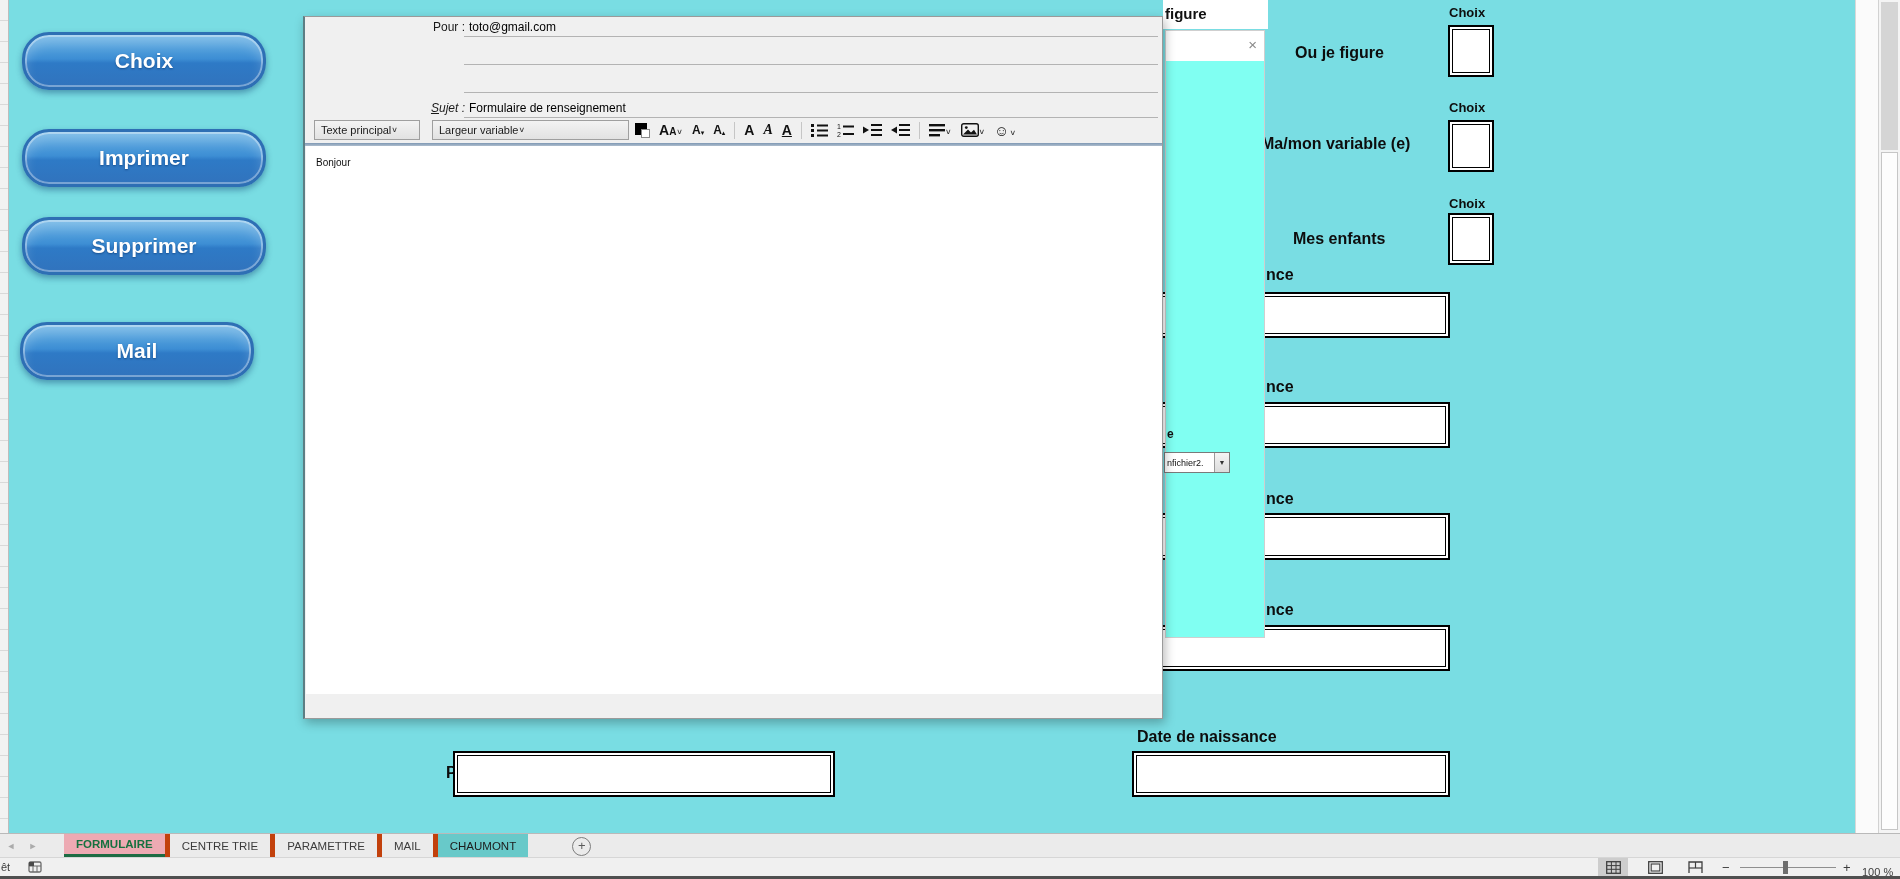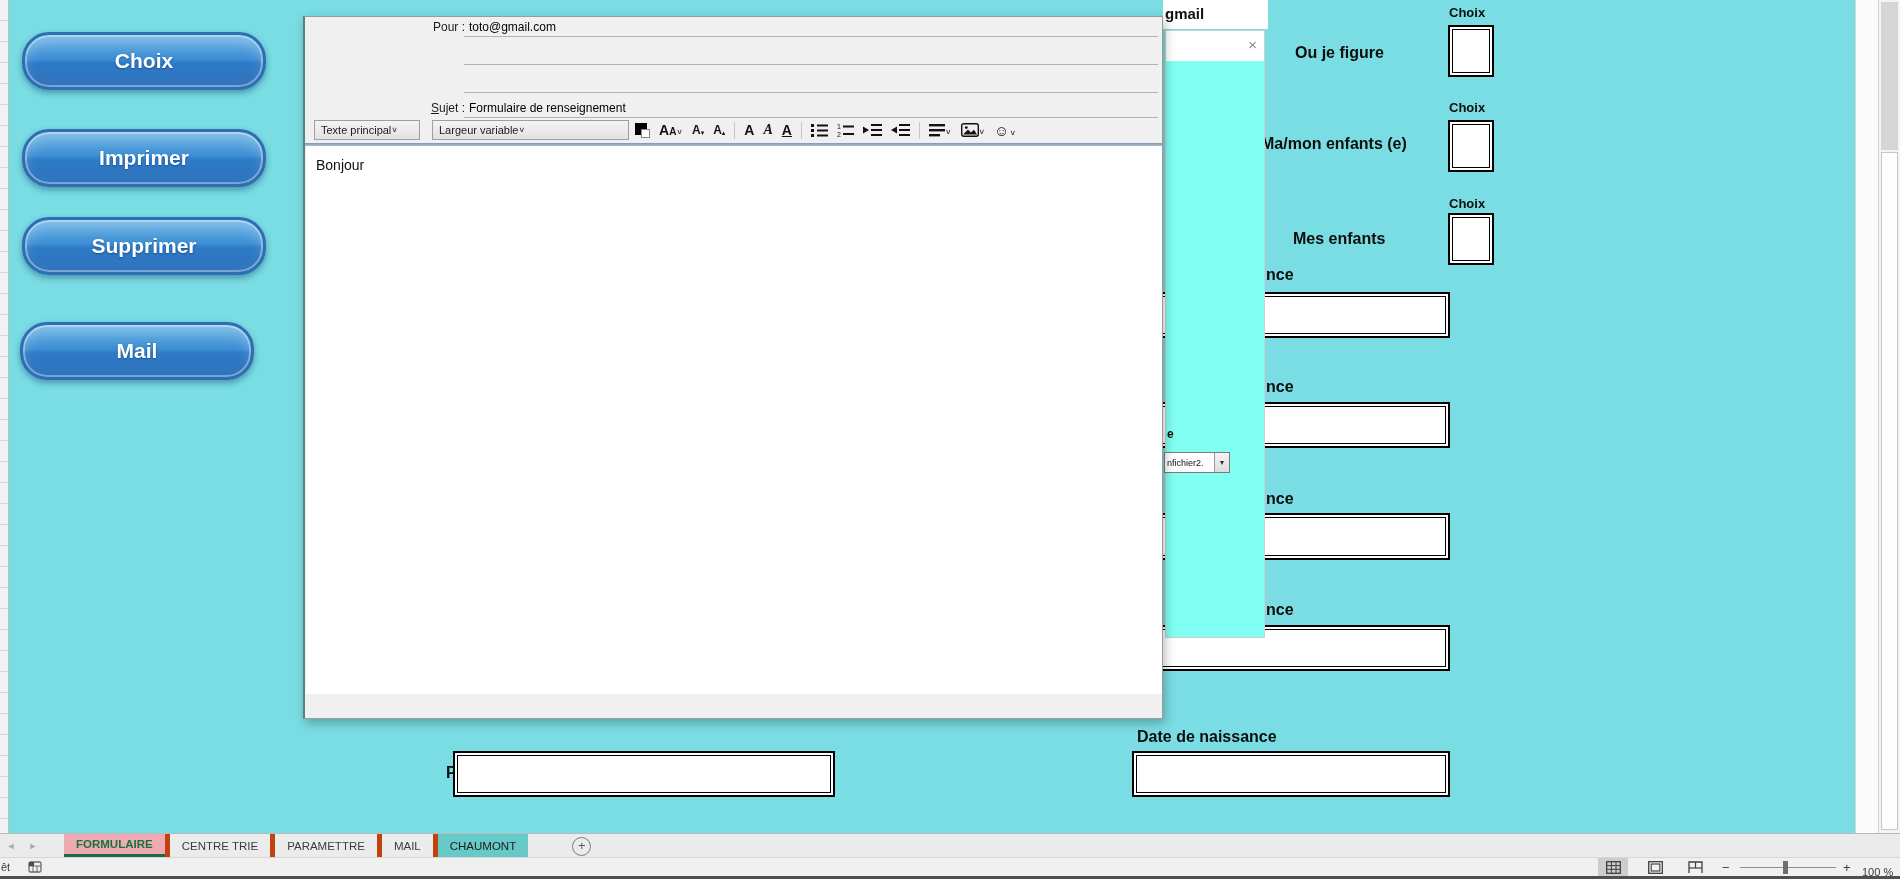--- a/index.html
+++ b/index.html
@@ -46,21 +46,21 @@
   .tbi{display:flex;align-items:flex-end;color:#111;cursor:pointer;line-height:1;}
   .tbi svg{display:block;}
   .sep{width:1px;height:17px;background:#c6c6c6;}
   .swatch{position:relative;width:15px;height:15px;}
   .swatch .blk{position:absolute;left:0;top:0;width:12px;height:12px;background:#000;}
   .swatch .wht{position:absolute;right:0;bottom:0;width:7px;height:7px;background:#fff;border:1px solid #888;}
   .glyphA{font-weight:bold;font-size:14px;}
   .divider-line{position:absolute;left:0;top:126px;width:100%;height:3px;
     background:linear-gradient(#7e98b4,#aebdcd);}
   .compose-body{position:absolute;left:1px;top:129px;width:856px;height:548px;background:#fff;
-    font-size:14px;color:#101010;padding:11px 0 0 10px;box-sizing:border-box;cursor:text;}
+    font-size:10px;color:#101010;padding:11px 0 0 10px;box-sizing:border-box;cursor:text;}
 
   
   .popup{left:1165px;top:30px;width:100px;height:608px;background:#80fff2;
     border:1px solid #cfcfcf;box-sizing:border-box;z-index:3;}
   .popup-head{position:absolute;left:0;top:0;width:100%;height:30px;background:#fff;}
   .popup-close{position:absolute;right:7px;top:6px;font-size:15px;color:#8a8a8a;cursor:pointer;line-height:1;}
   .frag-e{position:absolute;left:1px;top:396px;font-size:12px;font-weight:bold;}
   .fcombo{position:absolute;left:-2px;top:421px;width:66px;height:21px;background:#fff;
     border:1px solid #7a7a7a;box-sizing:border-box;display:flex;align-items:center;cursor:pointer;}
   .fcombo .txt{flex:1;font-size:9px;padding-left:2px;white-space:nowrap;overflow:hidden;}
@@ -110,30 +110,30 @@
 
   <div class="abs row-sliver"></div>
 
   <div class="abs big-btn" style="top:32px;">Choix</div>
   <div class="abs big-btn" style="top:129px;">Imprimer</div>
   <div class="abs big-btn" style="top:217px;">Supprimer</div>
   <div class="abs big-btn" style="top:322px;left:20px;width:228px;">Mail</div>
 
 
   <div class="abs contract-box">
-    <span>gmail</span>
+    <span>figure</span>
   </div>
 
   <div class="abs blabel" style="left:1449px;top:5px;font-size:13px;">Choix</div>
   <div class="abs dbox" style="left:1448px;top:25px;width:42px;height:48px;"></div>
   <div class="abs blabel" style="left:1295px;top:44px;font-size:16px;">Ou je figure</div>
 
   <div class="abs blabel" style="left:1449px;top:100px;font-size:13px;">Choix</div>
   <div class="abs dbox" style="left:1448px;top:120px;width:42px;height:48px;"></div>
-  <div class="abs blabel" style="left:1261px;top:135px;font-size:16px;">Ma/mon enfants (e)</div>
+  <div class="abs blabel" style="left:1261px;top:135px;font-size:16px;">Ma/mon variable (e)</div>
 
   <div class="abs blabel" style="left:1449px;top:196px;font-size:13px;">Choix</div>
   <div class="abs dbox" style="left:1448px;top:213px;width:42px;height:48px;"></div>
   <div class="abs blabel" style="left:1293px;top:230px;font-size:16px;">Mes enfants</div>
 
   <div class="abs blabel" style="left:1266px;top:266px;font-size:16px;">nce</div>
   <div class="abs dbox" style="left:1132px;top:292px;width:314px;height:42px;"></div>
 
   <div class="abs blabel" style="left:1266px;top:378px;font-size:16px;">nce</div>
   <div class="abs dbox" style="left:1132px;top:402px;width:314px;height:42px;"></div>
@@ -159,21 +159,21 @@
       <span class="arr">▼</span>
     </div>
   </div>
 
   <div class="abs compose">
     <div class="fld-label" style="top:3px;left:100px;">Pour :</div>
     <div class="fld-value" style="top:3px;">toto@gmail.com</div>
     <div class="fld-line" style="top:19px;"></div>
     <div class="fld-line" style="top:47px;"></div>
     <div class="fld-line" style="top:75px;"></div>
-    <div class="fld-label sujet" style="top:84px;left:100px;">Sujet :</div>
+    <div class="fld-label sujet" style="top:84px;left:100px;font-style:italic;">Sujet :</div>
     <div class="fld-value" style="top:84px;">Formulaire de renseignement</div>
     <div class="fld-line" style="top:100px;"></div>
 
     <div class="tb-btn" style="left:9px;width:106px;">
       <span>Texte principal</span>
       <span class="chev">∨</span>
     </div>
     <div class="tb-btn" style="left:127px;width:197px;">
       <span>Largeur variable</span>
       <span class="chev">∨</span>

